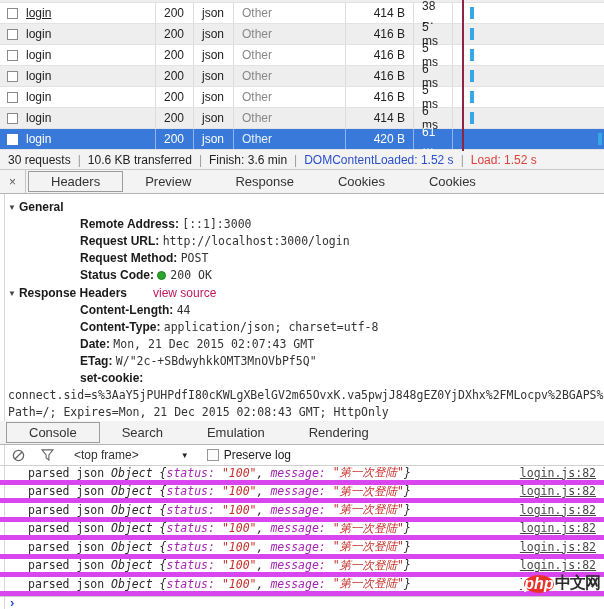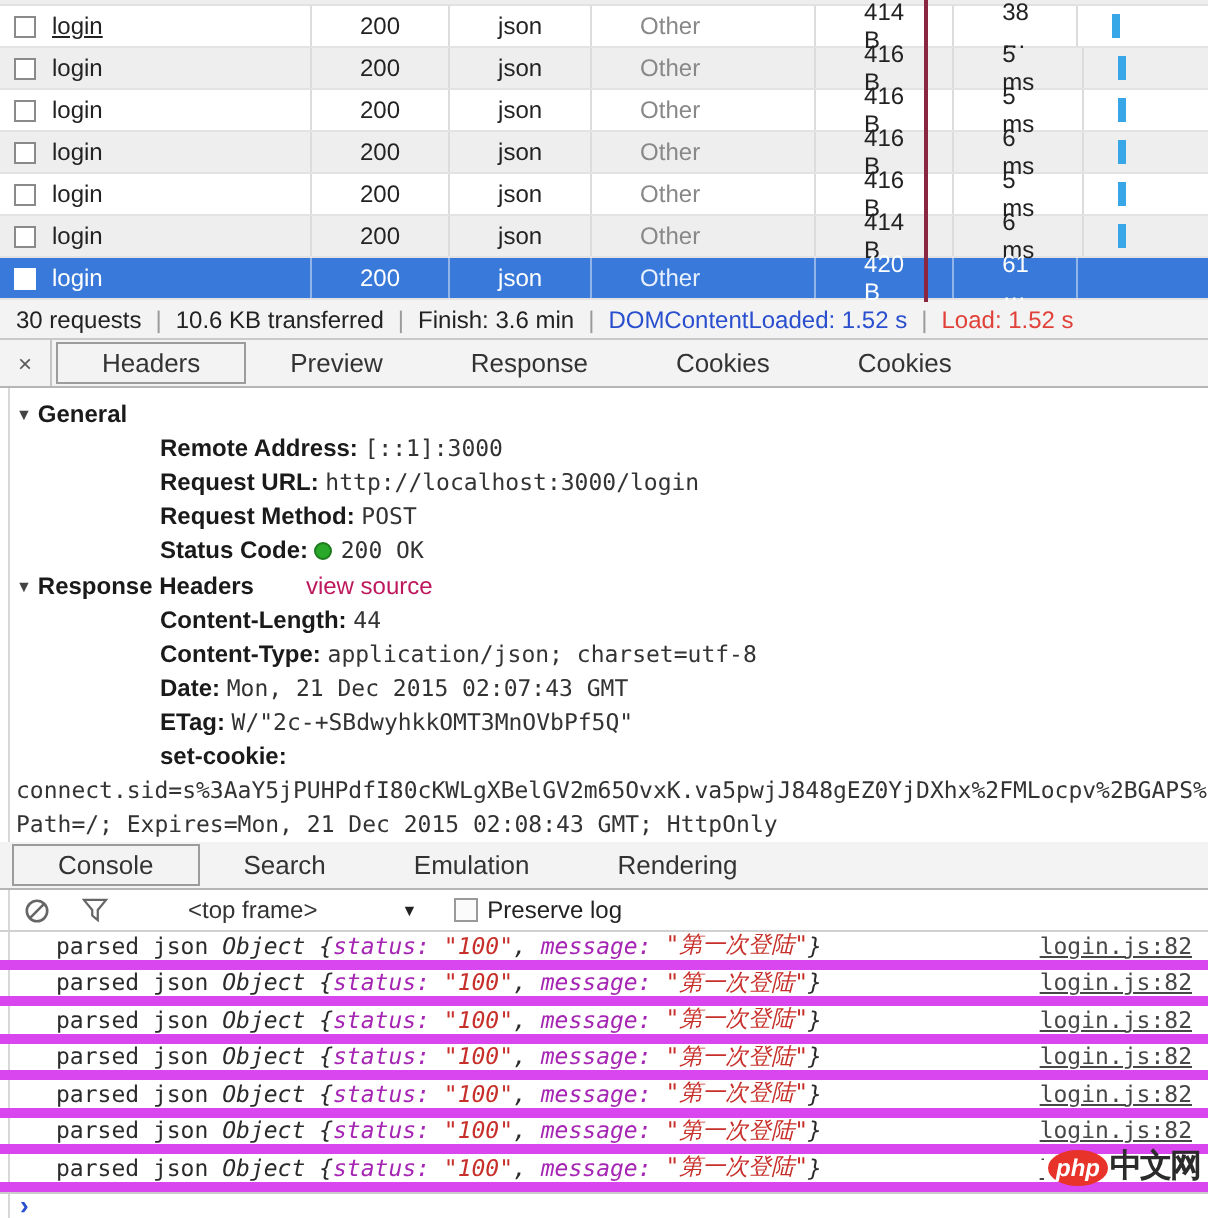--- a/index.html
+++ b/index.html
@@ -10,21 +10,21 @@
   }
   :root{
     --sel:#3879d9; --bar:#38a7e8; --loadline:#8b2640; --green:#2aa82a;
     --dcl:#2a4fce; --loadred:#e04139; --wmred:#e8332a;
   }
   
   .net { position:relative; }
   .net-sliver { height:3px; background:#eee; border-bottom:1px solid #e2e2e2; }
   .net-row { display:flex; height:21px; align-items:stretch; border-bottom:1px solid #e3e3e3; background:#fff; }
   .net-row.alt { background:#eeeeee; }
-  .net-row .c { display:flex; align-items:center; border-left:1px solid #dcdcdc; padding:0 24px; }
+  .net-row .c { display:flex; align-items:center; border-left:1px solid #dcdcdc; padding:0 8px; }
   .net-row .c:first-child { border-left:none; }
   .c-name { flex:0 0 155px; gap:8px; padding-left:7px !important; }
   .cb { width:11px; height:11px; border:1px solid #8a8a8a; background:#fff; flex:0 0 auto; }
   .c-status { flex:0 0 38px; }
   .c-type { flex:0 0 40px; }
   .c-init { flex:0 0 112px; color:#888; }
   .c-size { flex:0 0 68px; justify-content:flex-end; }
   .c-time { flex:0 0 39px; justify-content:flex-end; }
   .c-wf { flex:1 1 auto; position:relative; }
   .wf-bar { position:absolute; top:4px; width:4px; height:12px; background:var(--bar); }
@@ -57,36 +57,36 @@
   .view-source { color:#be185d; margin-left:26px; }
   .field { padding-left:8px; text-indent:72px; }
   .field b { color:#1a1a1a; }
   .mono, .field .val { font-family:"DejaVu Sans Mono", monospace; font-size:11.5px; color:#333; text-indent:0; }
   .dot { display:inline-block; width:9px; height:9px; border-radius:50%;
     background:var(--green); border:1px solid #1d7a1d; vertical-align:-1px; margin-right:4px; }
   
   .con-toolbar { position:relative; height:21px; border-bottom:1px solid #d0d0d0;
     display:flex; align-items:center; padding-left:12px; }
   .icon-btn { display:flex; align-items:center; margin-right:16px; }
-  .frame-sel { color:#333; margin-left:24px; display:flex; align-items:center; }
+  .frame-sel { color:#333; margin-left:4px; display:flex; align-items:center; }
   .dd-arrow { font-size:8px; color:#222; margin-left:42px; }
   .chk { width:12px; height:12px; border:1px solid #999; background:#fbfbfb; margin-left:18px; margin-right:5px; }
   
   .log { position:relative; }
   .log-row { position:relative; height:18.5px; display:flex; align-items:center;
     border-bottom:5px solid #d946ef; padding-left:28px;
     font-family:"DejaVu Sans Mono", monospace; font-size:11.5px; color:#2b2b2b; white-space:pre; }
   .log-row .it { font-style:italic; }
   .log-row .key { color:#a626b4; font-style:italic; }
   .log-row .val { color:#c7302a; font-style:italic; }
   .log-link { margin-left:auto; margin-right:8px; color:#474747; text-decoration:underline; }
   .wm { position:absolute; right:2px; top:0; height:100%; display:flex; align-items:center;
     background:#fff; padding:0 2px; font-family:"Liberation Sans", sans-serif; }
   .wm-badge { background:var(--wmred); color:#fff; font-style:italic; font-weight:bold;
-    font-size:12px; width:30px; height:18px; border-radius:50%;
+    font-size:16px; width:30px; height:18px; border-radius:50%;
     display:flex; align-items:center; justify-content:center; }
   .wm-text { font-weight:bold; font-size:16px; color:#2b2b2b; letter-spacing:-1px; margin-left:1px; }
   
   .prompt { position:relative; height:13px; border-top:1px solid #ccc; color:var(--dcl);
     font-weight:bold; font-size:13px; line-height:12px; padding-left:10px; }
 </style>
 </head>
 <body>
 
 <div class="net">

